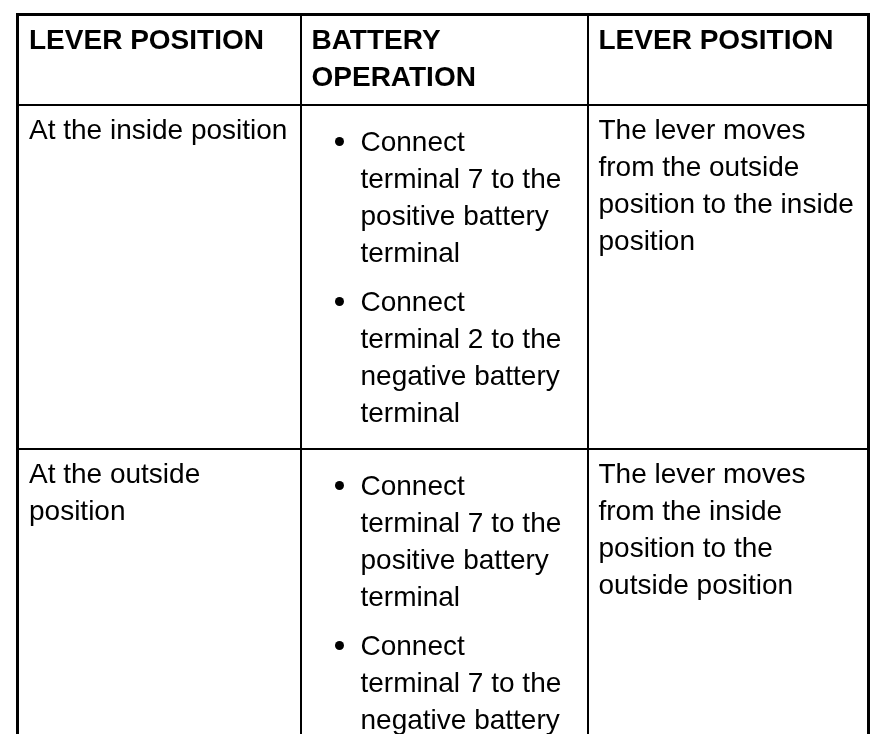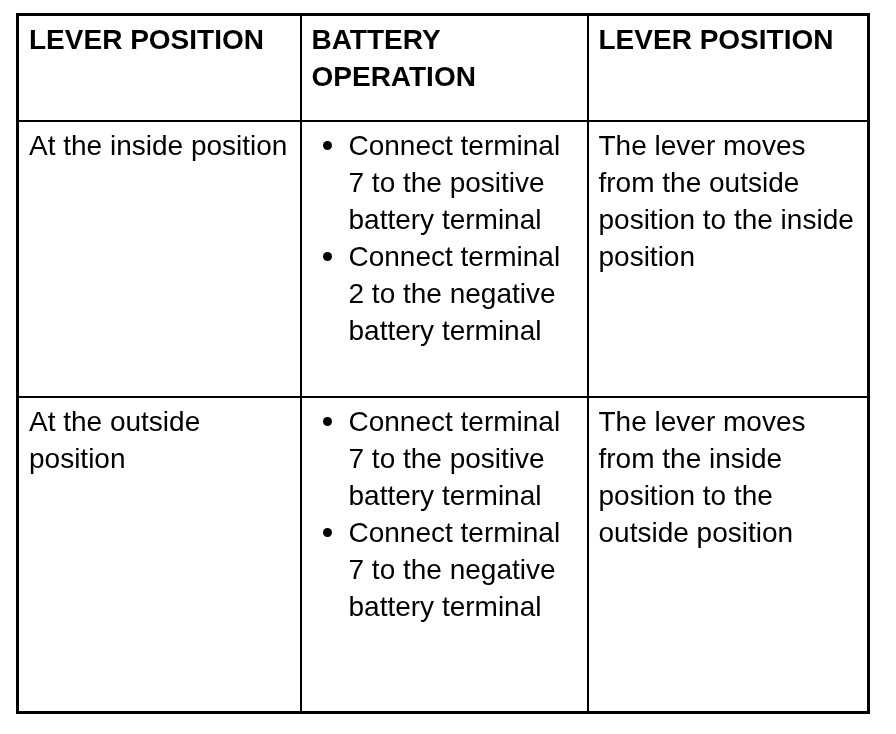--- a/index.html
+++ b/index.html
@@ -51,21 +51,21 @@
   tr.data-row-1 { height: 226px; }
   tr.data-row-2 { height: 268px; }
   ul.bullet-list {
     margin: 0;
     padding: 0;
     list-style: none;
   }
   ul.bullet-list li {
     position: relative;
     padding-left: 37px;
-    margin: 0;
+    margin: 12px;
   }
   .bullet-dot {
     position: absolute;
     left: 11px;
     top: 14px;
     width: 9px;
     height: 9px;
     border-radius: 50%;
     background: #000000;
   }

